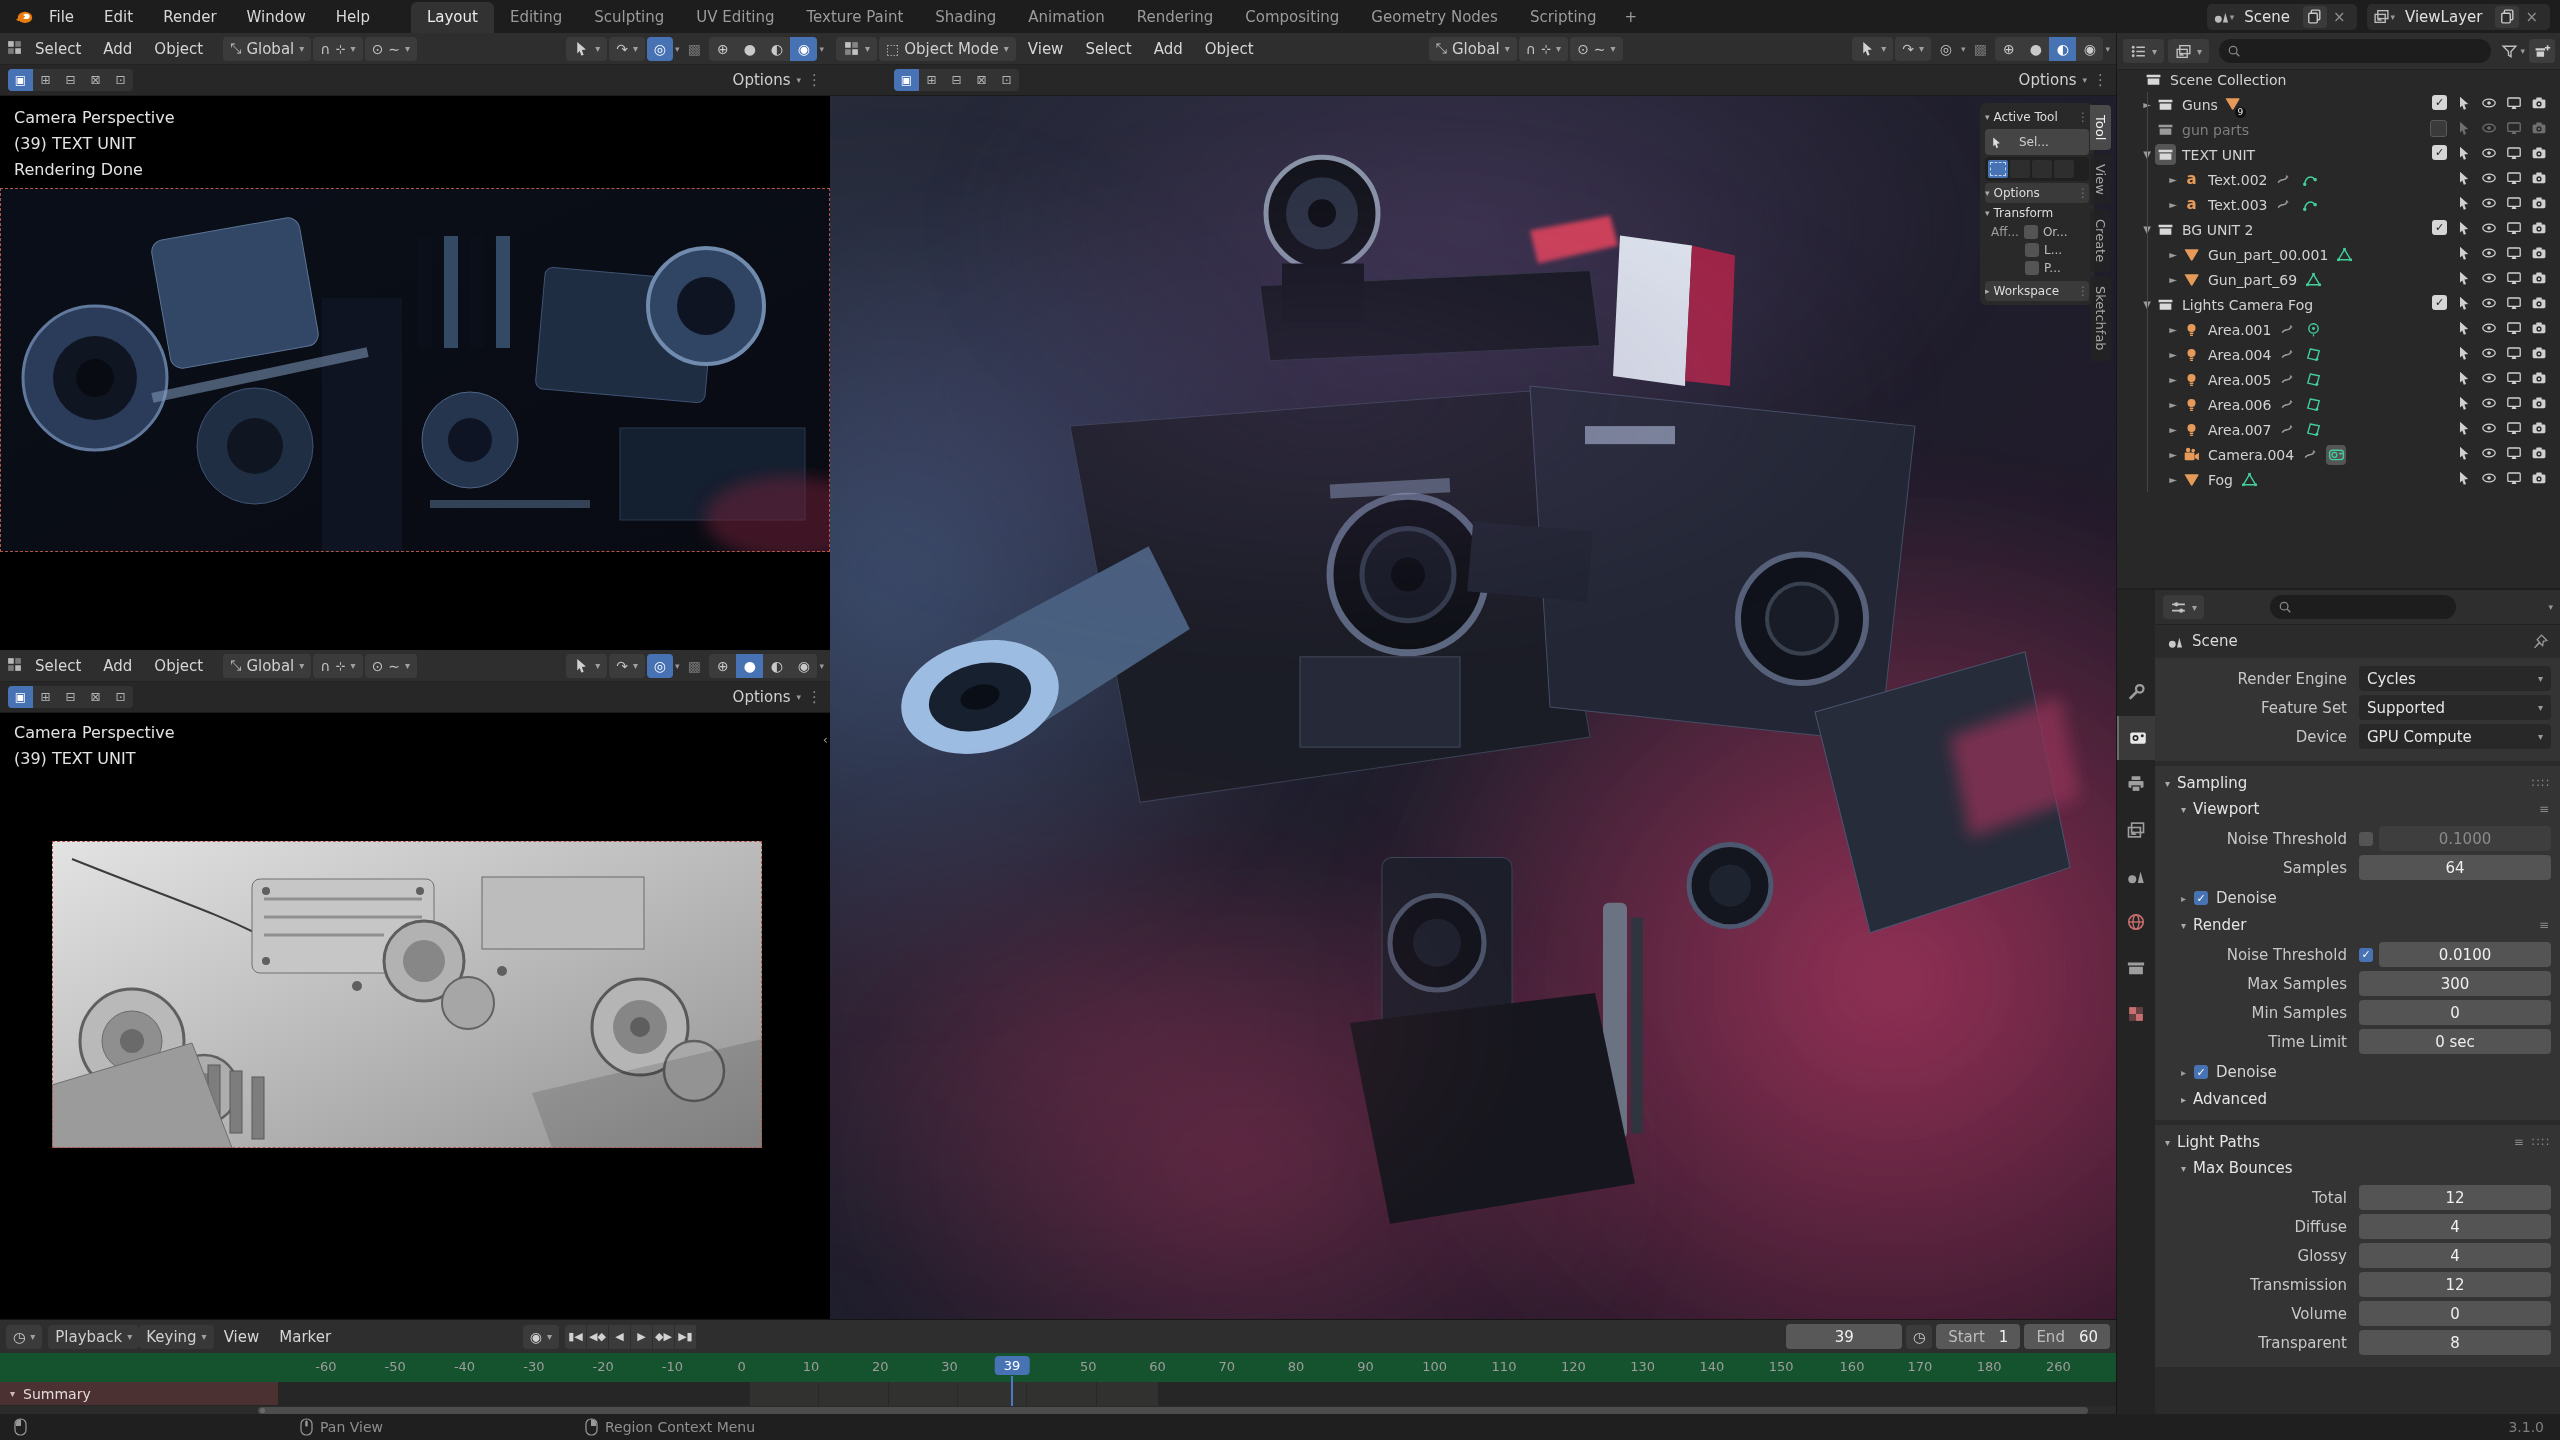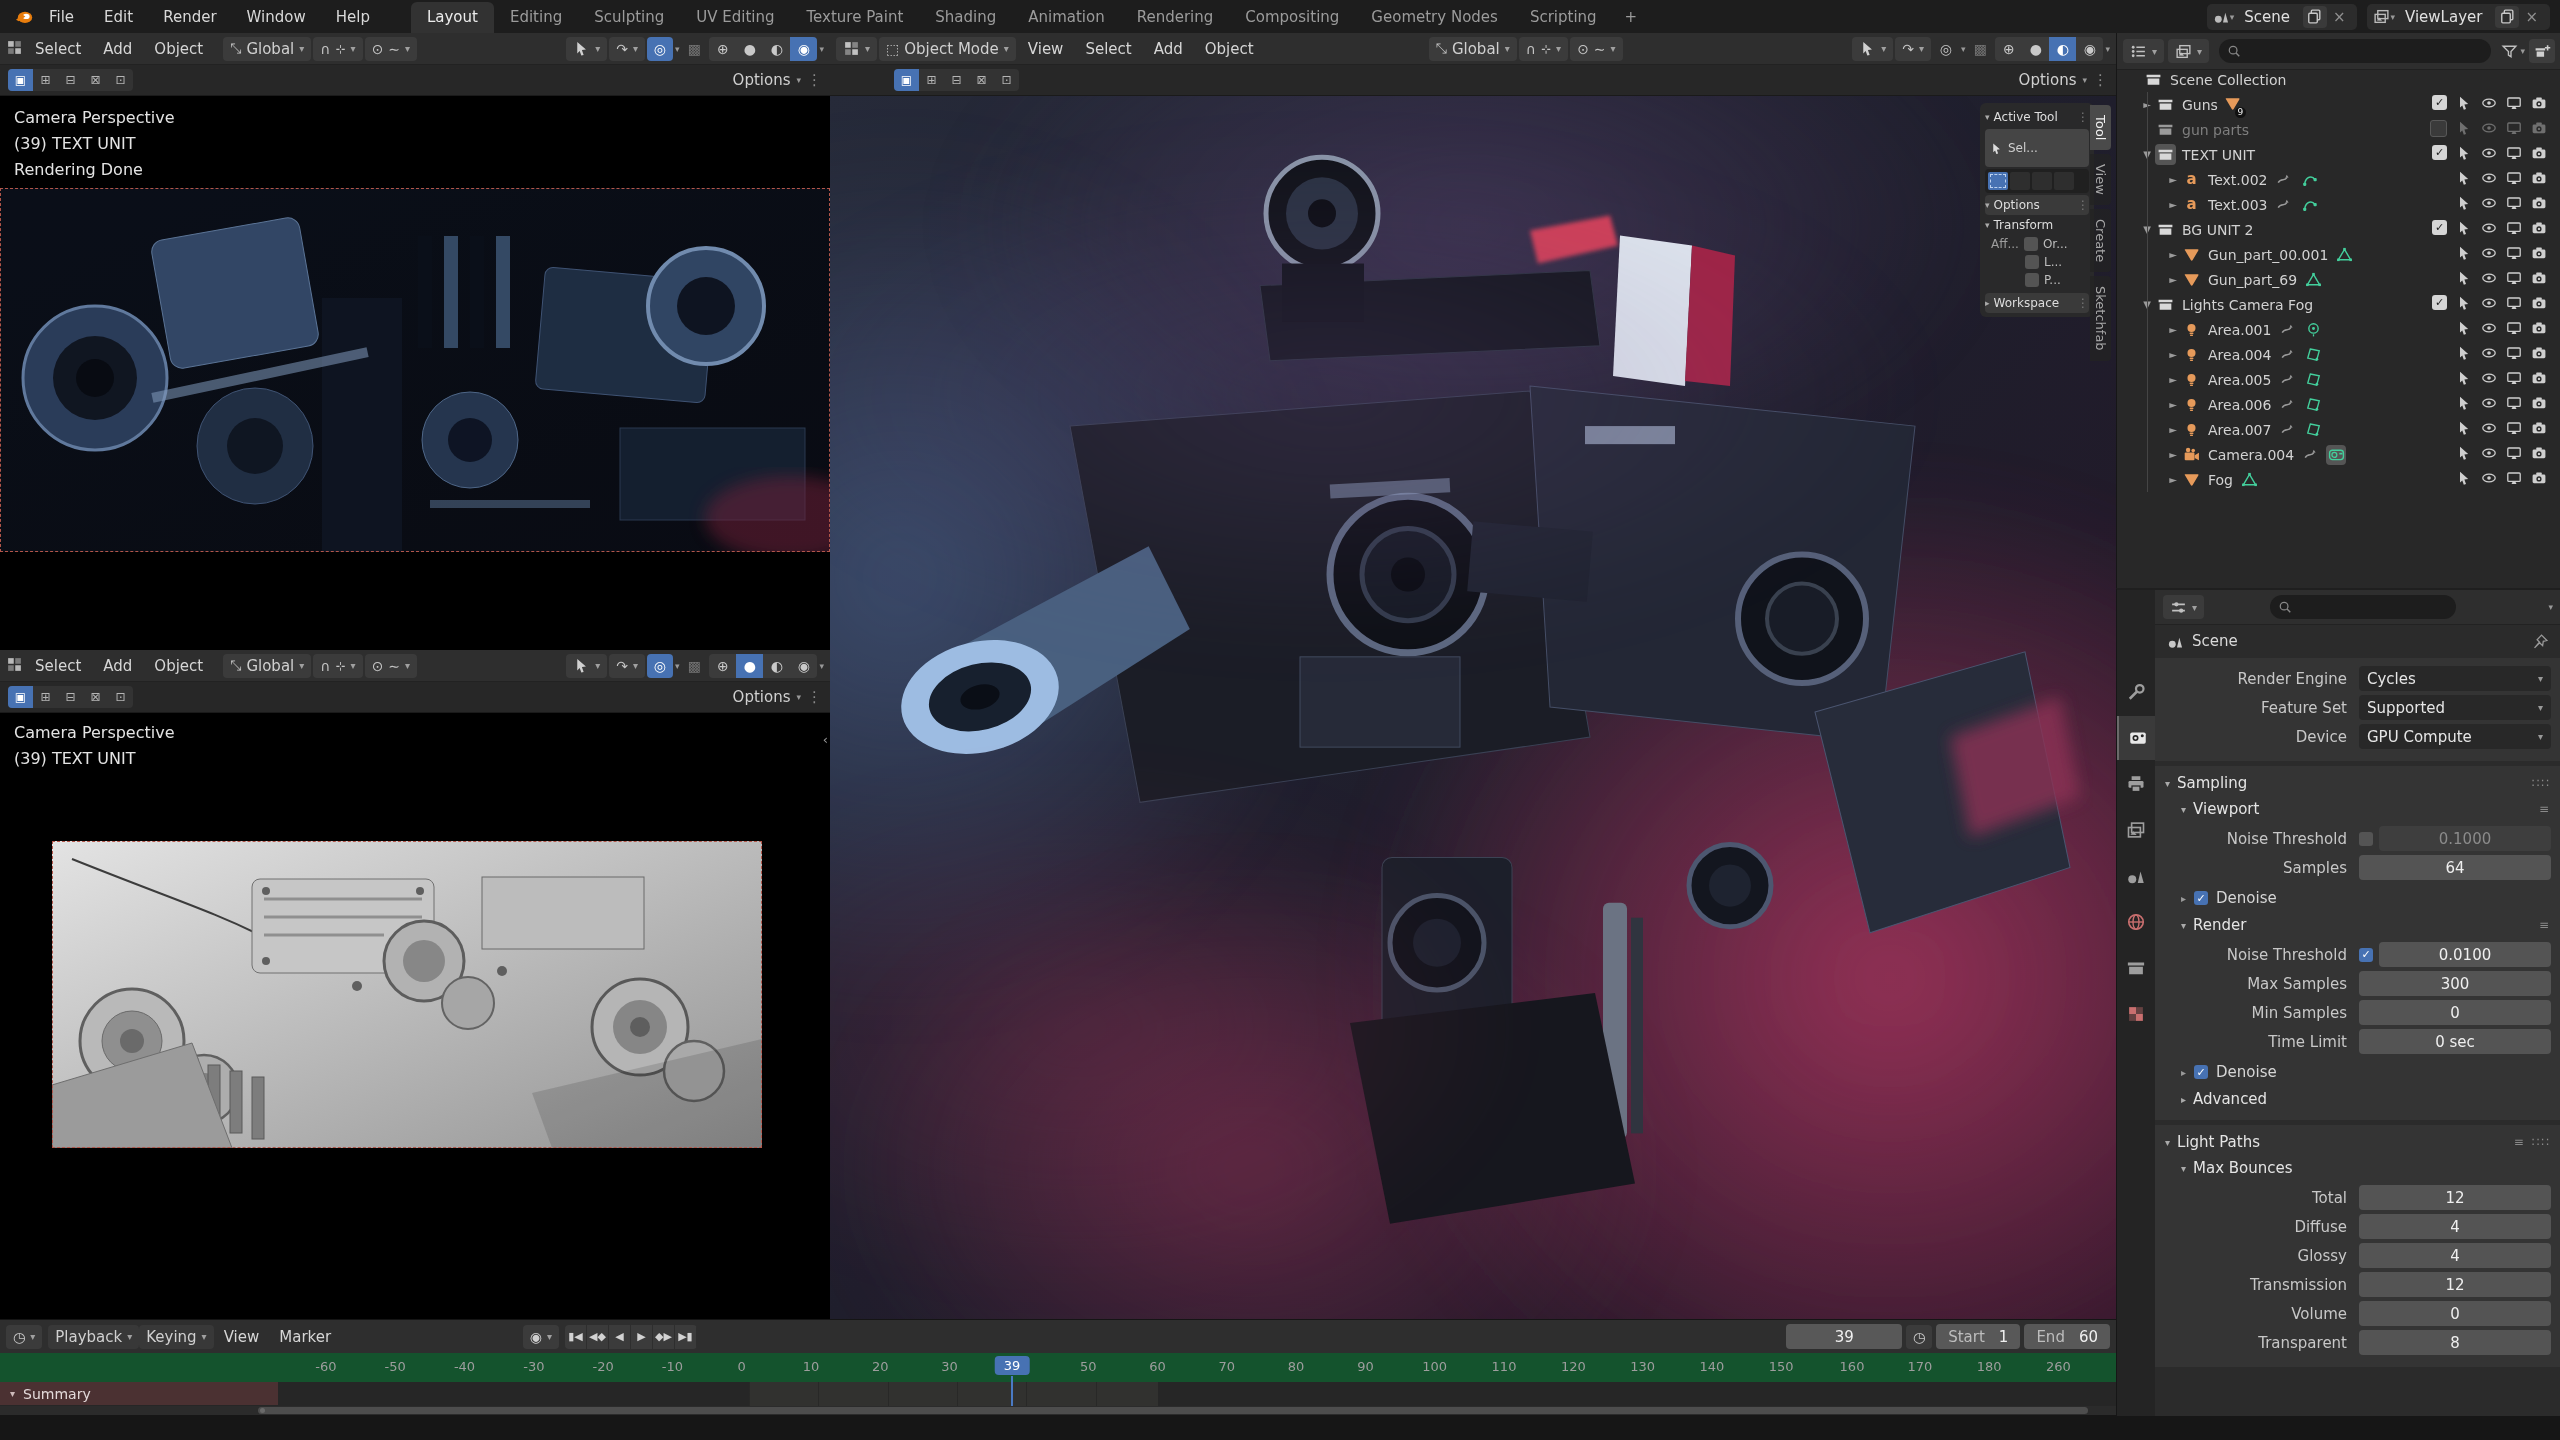--- a/index.html
+++ b/index.html
@@ -39,21 +39,21 @@
   .tool-modes span{width:25px;height:22px;display:grid;place-items:center;font-size:12px;color:#b5b5b5;}
   .tool-modes span:first-child{background:#4772b3;color:#fff;}
   .opt-lab{margin-left:auto;display:flex;align-items:center;gap:6px;color:#d0d0d0;}
   .ov-text{position:absolute;left:14px;color:#e3e3e3;font-size:16px;text-shadow:0 1px 2px #000;line-height:26px;white-space:pre;}
   .dashbox{outline:1.5px dashed #b2564a;outline-offset:-1px;}
 
   
   #ntool{position:absolute;width:104px;background:rgba(42,42,42,.92);border-radius:6px;font-size:12px;color:#cfcfcf;padding:4px 5px;}
   #ntool .hr{display:flex;align-items:center;gap:4px;height:20px;white-space:nowrap;overflow:hidden;color:#ddd;}
   #ntool .sub{background:#3a3a3a;border-radius:4px;}
-  #ntool .toolbtn{display:flex;align-items:center;gap:5px;background:#454545;border-radius:4px;height:22px;padding:8px 5px;margin:2px 0;}
+  #ntool .toolbtn{display:flex;align-items:center;gap:16px;background:#454545;border-radius:4px;height:22px;padding:2px 5px;margin:2px 0;}
   #ntool .grid{display:flex;gap:2px;background:#202020;border-radius:4px;padding:3px;margin:2px 0;}
   #ntool .grid i{width:20px;height:18px;background:#2e2e2e;border-radius:2px;display:block;}
   #ntool .grid i.sel{background:#4772b3;outline:1px dashed #bcd2f0;outline-offset:-3px;}
   #ntool .cbrow{display:flex;align-items:center;gap:5px;height:18px;padding-left:6px;color:#bdbdbd;white-space:nowrap;overflow:hidden;}
   .cb{width:14px;height:14px;border-radius:3px;background:#545454;display:grid;place-items:center;font-size:11px;color:#fff;flex:none;}
   .cb.chk{background:#4772b3;}
   #vtabs{position:absolute;display:flex;flex-direction:column;gap:4px;}
   .vtab{writing-mode:vertical-rl;background:rgba(35,35,35,.75);color:#a8a8a8;padding:10px 3px;font-size:13px;border-radius:0 4px 4px 0;}
   .vtab.active{background:#4a4a4a;color:#f0f0f0;}
 
@@ -1541,14 +1541,37 @@
         <span style="font-size:10px;color:#cdbaba">▾</span>
         <span>Summary</span>
       </div>
     <div id="playhead" style="left: 1011px;"></div>
     <div id="cfbadge" style="left: 1012px;">39</div>
     <div id="tl-scroll">
         <i></i>
       </div>
   </div>
 
+  <div id="statusbar">
+    <div id="sb-hints">
+        <div class="hint" style="left: 14px;">
+          <svg class="msvg" style="color:#9a9a9a">
+            <use href="#i-mouse-left"></use>
+          </svg>
+          <span></span>
+        </div>
+        <div class="hint" style="left: 300px;">
+          <svg class="msvg" style="color:#9a9a9a">
+            <use href="#i-mouse-middle"></use>
+          </svg>
+          <span>Pan View</span>
+        </div>
+        <div class="hint" style="left: 585px;">
+          <svg class="msvg" style="color:#9a9a9a">
+            <use href="#i-mouse-right"></use>
+          </svg>
+          <span>Region Context Menu</span>
+        </div>
+      </div>
+    <div id="version">3.1.0</div>
+  </div>
 
 </div>
 
 </body></html>

